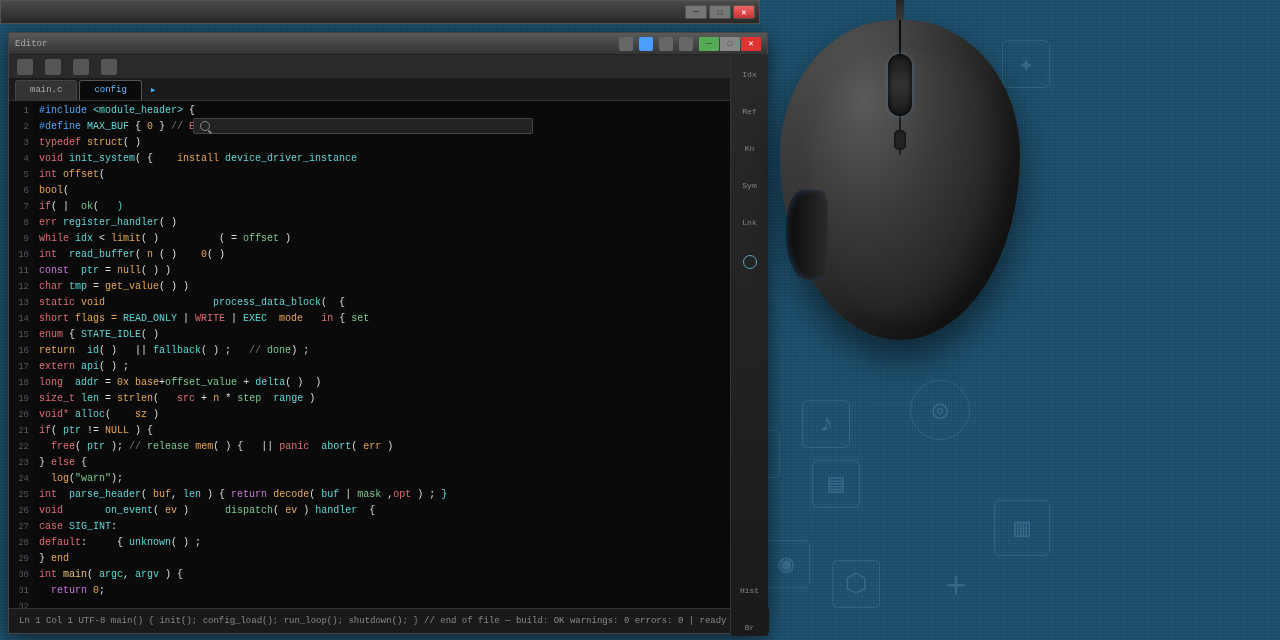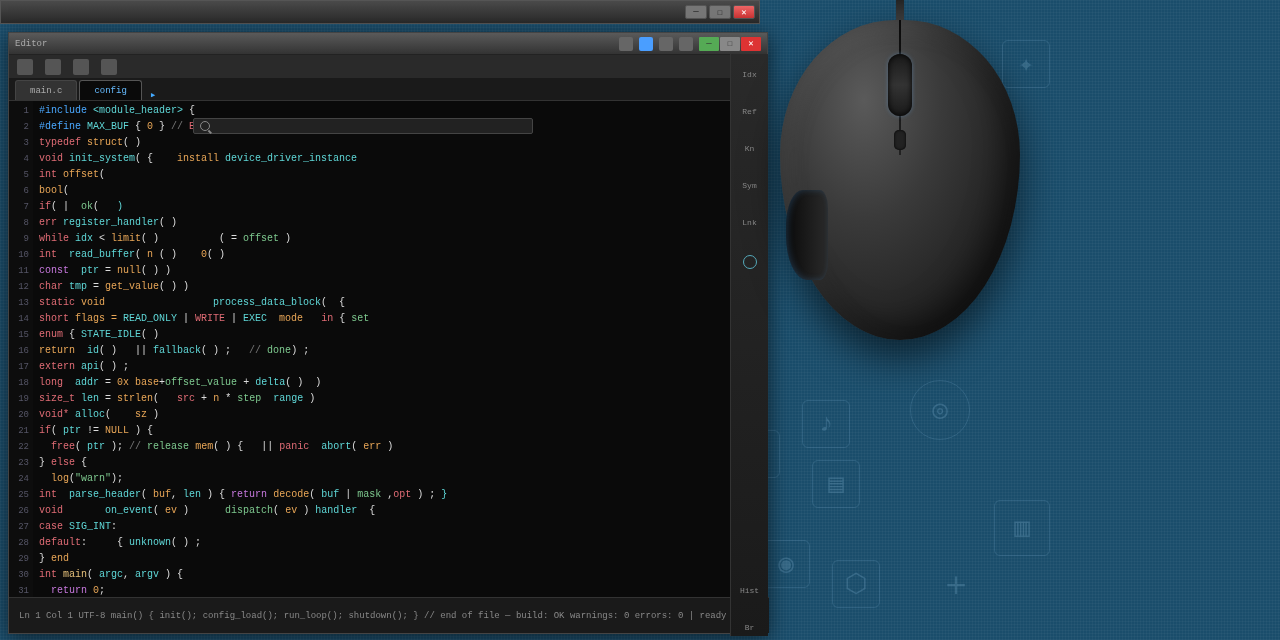--- a/index.html
+++ b/index.html
@@ -125,21 +125,21 @@
 .tool-item {
   width: 16px;
   height: 16px;
   background: #555;
   border-radius: 2px;
 }
 .editor-tabs {
   height: 22px;
   background: #1a1a1a;
   display: flex;
-  align-items: flex-end;
+  align-items: center;
   padding-left: 6px;
   gap: 2px;
   border-bottom: 1px solid #333;
 }
 .tab {
   height: 20px;
   padding: 0 14px;
   background: #333;
   border-radius: 3px 3px 0 0;
   font-size: 9px;
@@ -239,21 +239,21 @@
   height: 14px;
   border: 1.5px solid #5ab;
   border-radius: 50%;
   margin: 0 auto;
 }
 .status-bar {
   position: absolute;
   bottom: 0;
   left: 0;
   width: 760px;
-  height: 36px;
+  height: 25px;
   background: #1a1a1a;
   border-top: 1px solid #333;
   display: flex;
   align-items: center;
   padding: 0 10px;
   font-size: 9px;
   color: #888;
 }
 .mouse {
   position: absolute;

